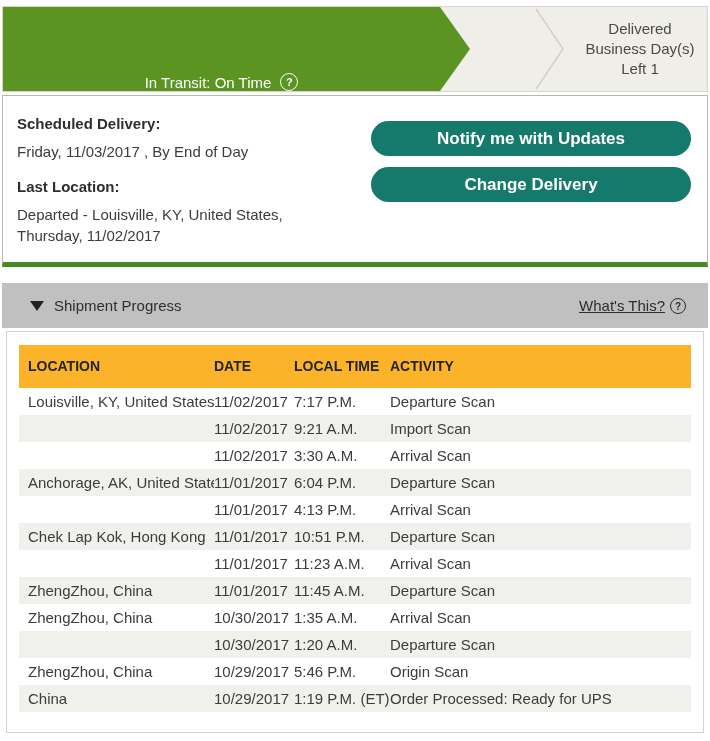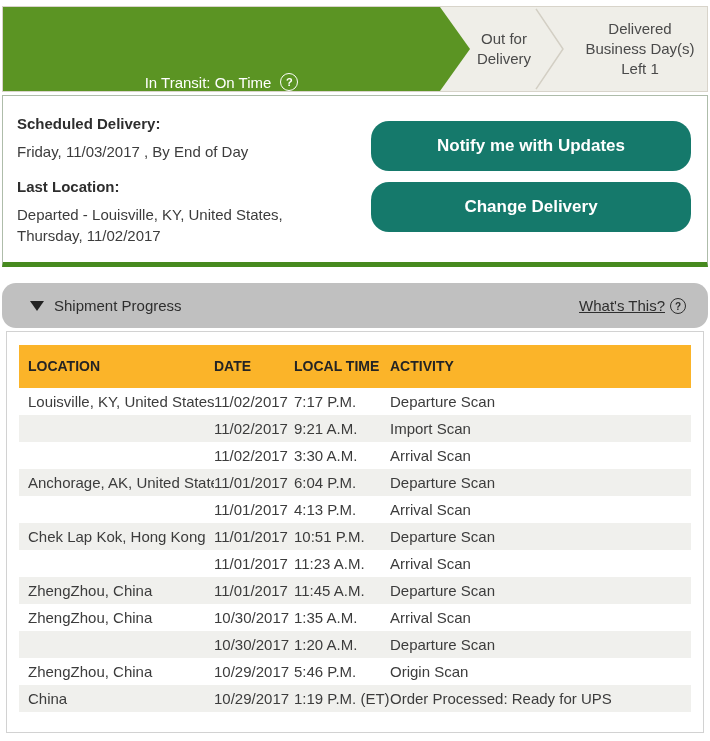--- a/index.html
+++ b/index.html
@@ -54,36 +54,35 @@
     background: #fff;
     height: 172px;
     display: flex;
     padding: 19px 14px 0 14px;
   }
   .panel-left { flex: 1 1 auto; }
   .field-label { font-weight: bold; font-size: 15px; color: #2e2e2e; margin-bottom: 10px; }
   .field-value { font-size: 15px; color: #3c3c3c; margin-bottom: 16px; max-width: 330px; line-height: 1.35; }
   .panel-right { width: 322px; display: flex; flex-direction: column; gap: 11px; padding-top: 6px; }
   .pill-btn {
-    display: block; width: 320px; height: 50px;
+    display: block; width: 320px; height: 35px;
     background: #15796b; color: #fff;
     border: none; border-radius: 18px;
     font-family: "Liberation Sans", sans-serif;
     font-size: 17px; font-weight: bold;
     cursor: pointer;
   }
 
   
   .graybar {
     margin: 16px 2px 0 2px;
     height: 45px;
     background: #c0c0c0;
     display: flex; align-items: center; justify-content: space-between;
     padding: 0 22px 0 28px;
-    border-radius: 14px;
   }
   .sp-toggle { display: flex; align-items: center; gap: 10px; cursor: pointer; }
   .tri-down {
     width: 0; height: 0;
     border-left: 7px solid transparent; border-right: 7px solid transparent;
     border-top: 10px solid #222;
   }
   .sp-title { font-size: 15px; color: #2e2e2e; }
   .whats-this { display: flex; align-items: flex-end; gap: 5px; cursor: pointer; }
   .whats-this-label { font-size: 15px; color: #2e2e2e; text-decoration: underline; }
@@ -126,21 +125,20 @@
 </head>
 <body>
 
 <div class="topbar">
   <div class="seg-current">
     <div class="seg-current-inner">
       <span class="seg-current-label">In Transit: On Time</span>
       <span class="q-icon-white">?</span>
     </div>
   </div>
-  <div class="seg-next">Out for Delivery</div>
   <svg class="chev-divider" viewBox="0 0 32 86" preserveAspectRatio="none">
     <polyline points="2,2 29,43 2,84" fill="none" stroke="#d3cfc4" stroke-width="1.5"></polyline>
   </svg>
   <div class="seg-final">Delivered Business Day(s) Left 1</div>
 </div>
 
 <div class="panel">
   <div class="panel-left">
     <div class="field-label">Scheduled Delivery:</div>
     <div class="field-value">Friday, 11/03/2017 , By End of Day</div>

